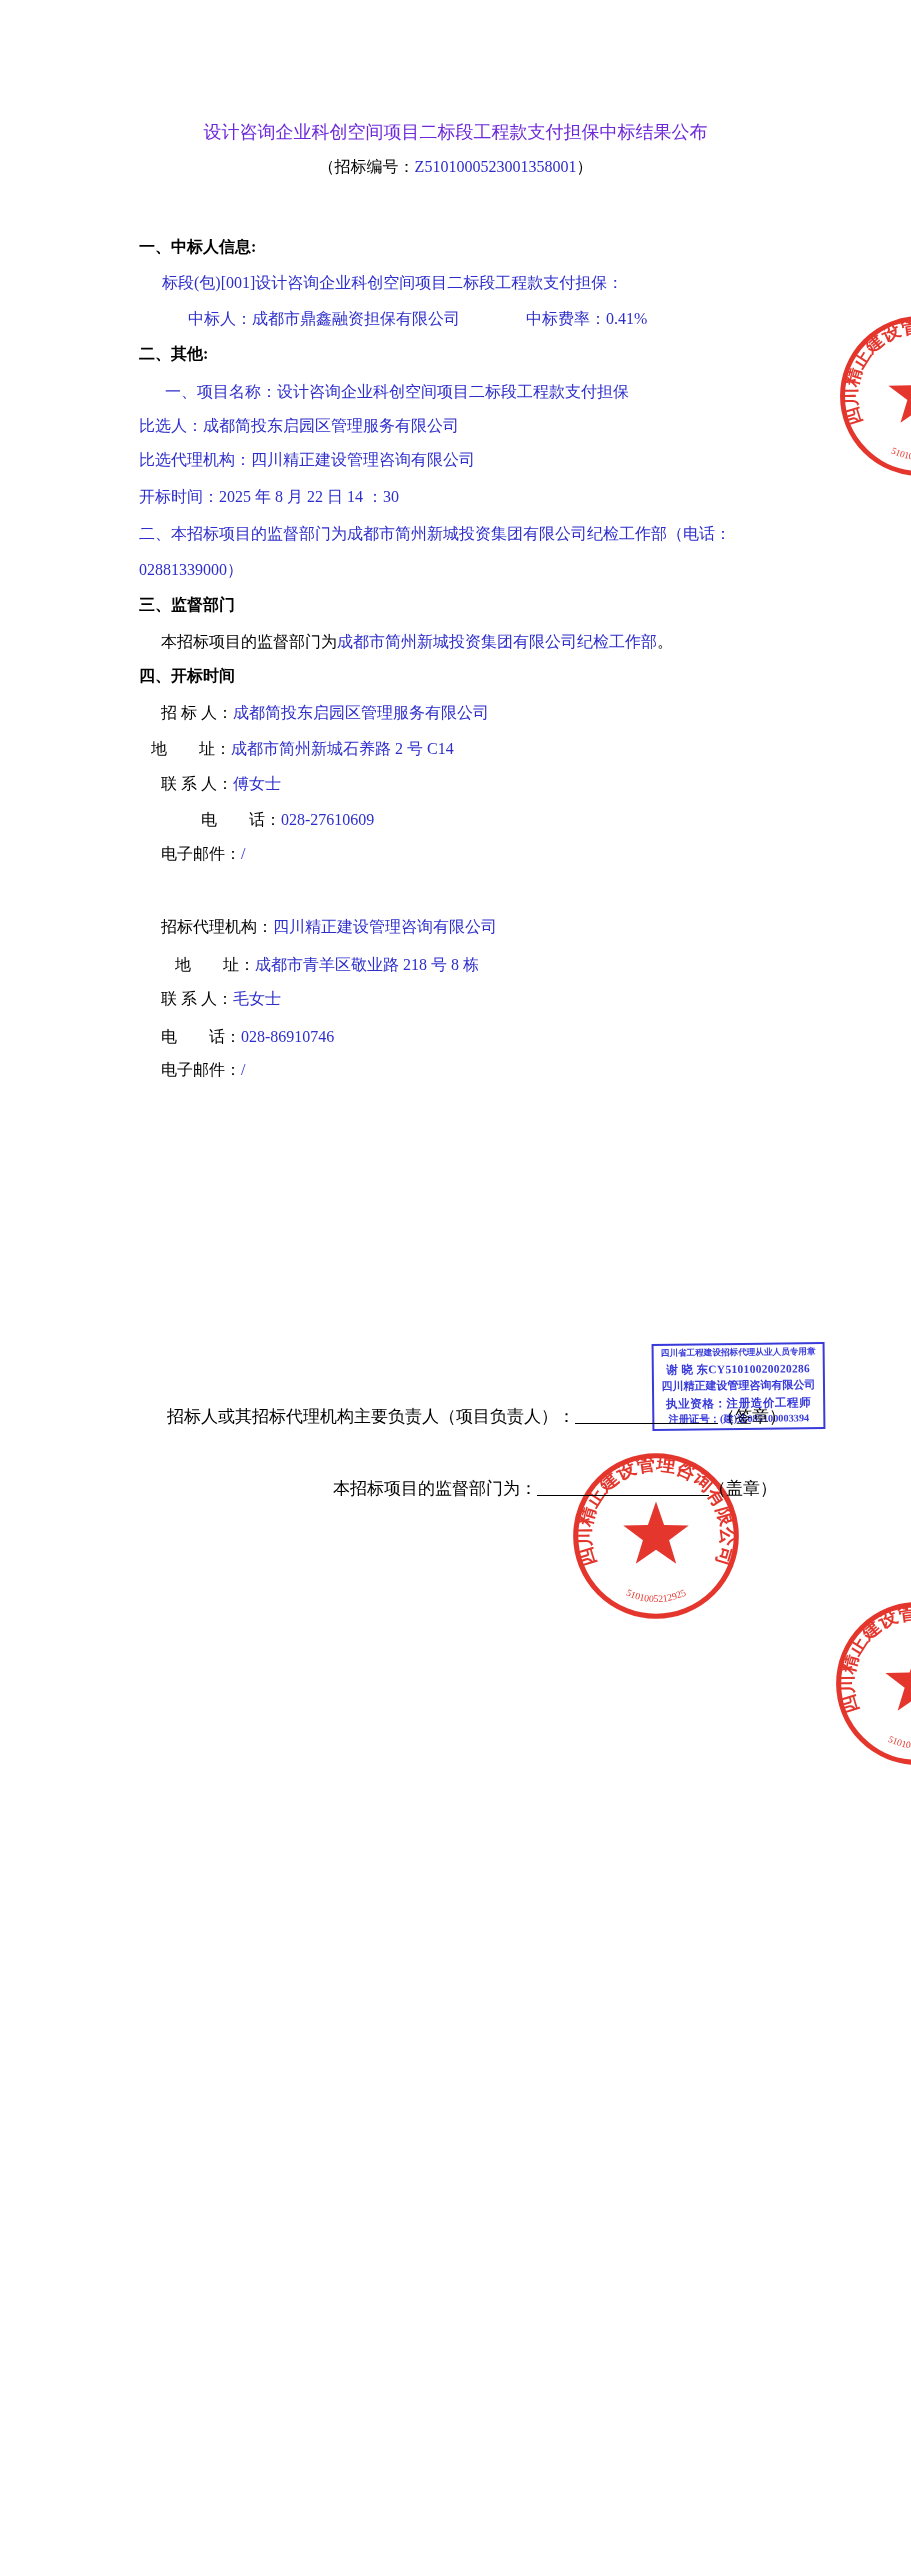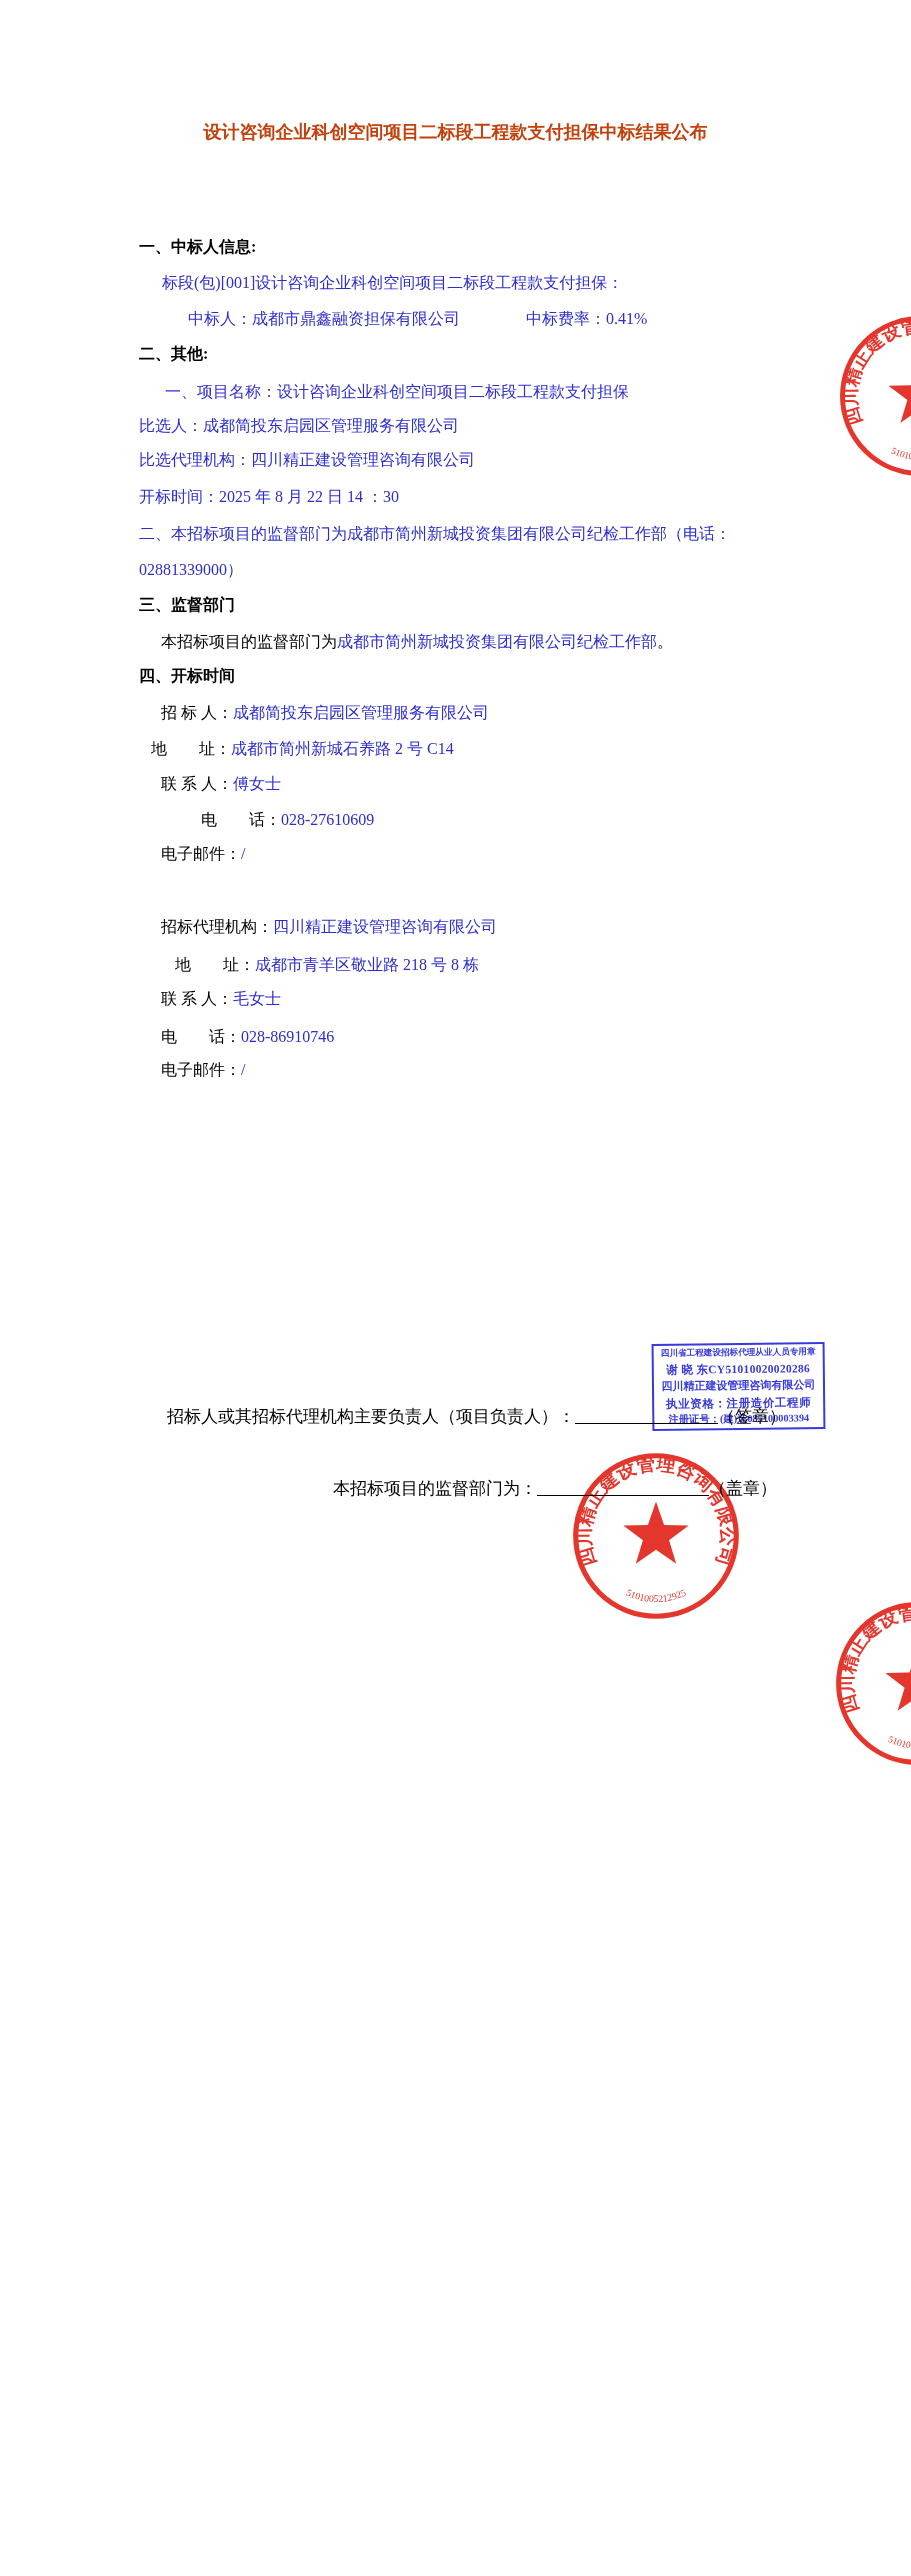--- a/index.html
+++ b/index.html
@@ -15,21 +15,21 @@
     position:absolute;
     white-space:pre;
     font-size:16px;
     line-height:1.25;
     color:#000000;
   }
   .blue{color:#2d2dcb;}
   .black{color:#000000;}
   .bold{font-weight:bold;}
   .center{left:0;width:100%;text-align:center;}
-  .title{font-size:18px;font-weight:bold;color:#c2410c;}
+  .title{font-size:18px;font-weight:normal;color:#6d28d9;}
   .subtitle{font-size:16px;color:#000;}
   .sig{font-size:17px;color:#000;margin-left:13px;}
   .uline{
     display:inline-block;
     border-bottom:1.1px solid #000;
     height:15px;
     vertical-align:-2.3px;
   }
   .uline-1{width:143px;}
   .uline-2{width:172px;}
@@ -62,20 +62,21 @@
   .bs-l5{font-size:10.3px;}
   .rate{margin-left:66px;}
 </style>
 </head>
 <body>
 
 <div id="page">
 
   <div class="line center title" style="top:121px;">设计咨询企业科创空间项目二标段工程款支付担保中标结果公布</div>
 
+  <div class="line center subtitle" style="top:157px;"><span class="black">（招标编号：</span><span class="blue">Z5101000523001358001</span><span class="black">）</span></div>
 
   <div class="line bold black" style="left:139px;top:237px;">一、中标人信息:</div>
   <div class="line blue" style="left:162px;top:273px;">标段(包)[001]设计咨询企业科创空间项目二标段工程款支付担保：</div>
   <div class="line" style="left:188px;top:309px;"><span class="blue">中标人：</span><span class="blue">成都市鼎鑫融资担保有限公司</span><span class="blue rate">中标费率：</span><span class="blue">0.41%</span></div>
 
   <div class="line bold black" style="left:139px;top:344px;">二、其他:</div>
   <div class="line blue" style="left:165px;top:382px;text-align:right;">一、项目名称：设计咨询企业科创空间项目二标段工程款支付担保</div>
   <div class="line blue" style="left:139px;top:416px;">比选人：成都简投东启园区管理服务有限公司</div>
   <div class="line blue" style="left:139px;top:450px;">比选代理机构：四川精正建设管理咨询有限公司</div>
   <div class="line blue" style="left:139px;top:487px;">开标时间：2025 年 8 月 22 日 14 ：30</div>

